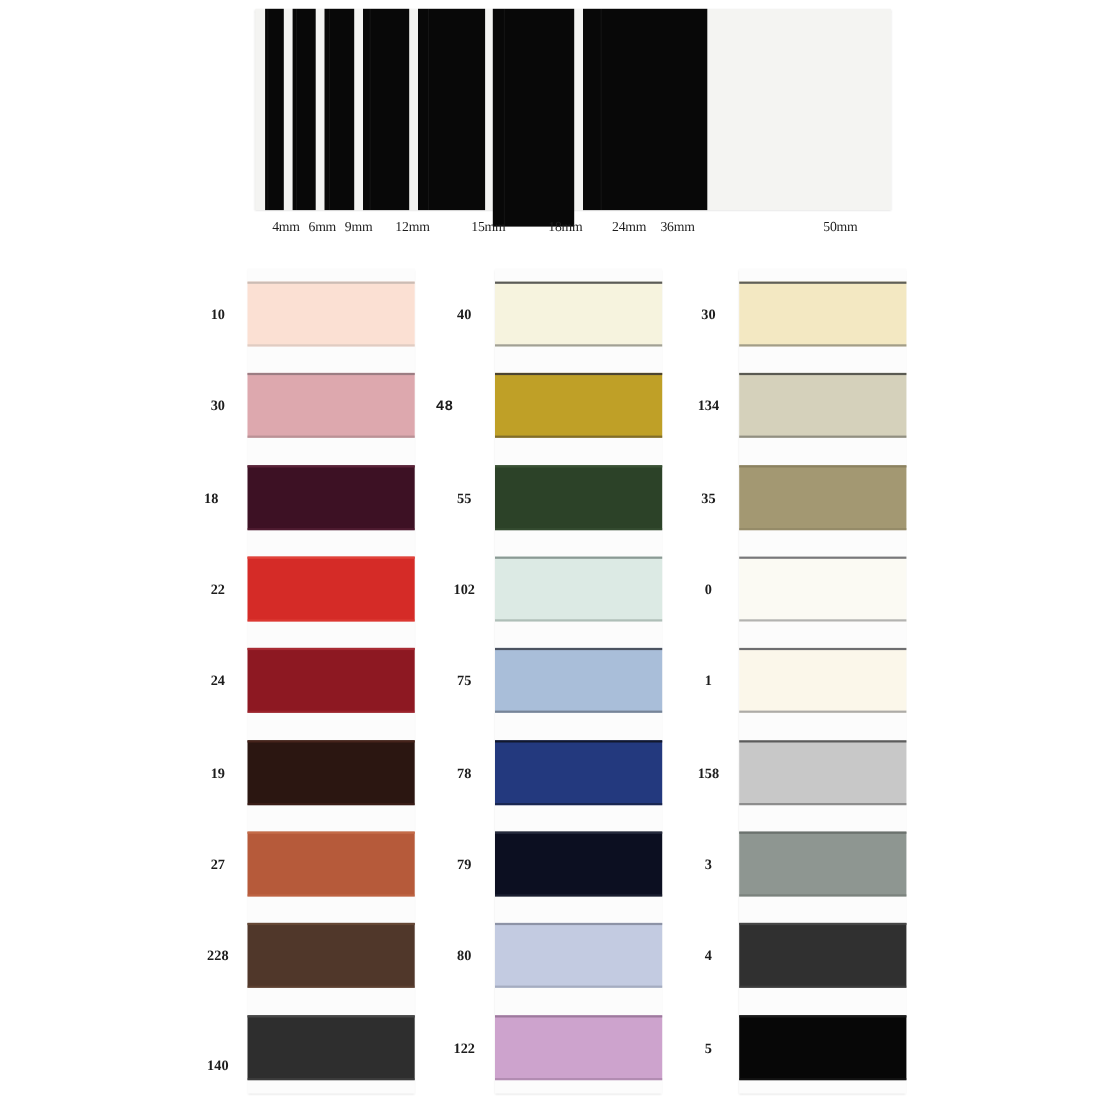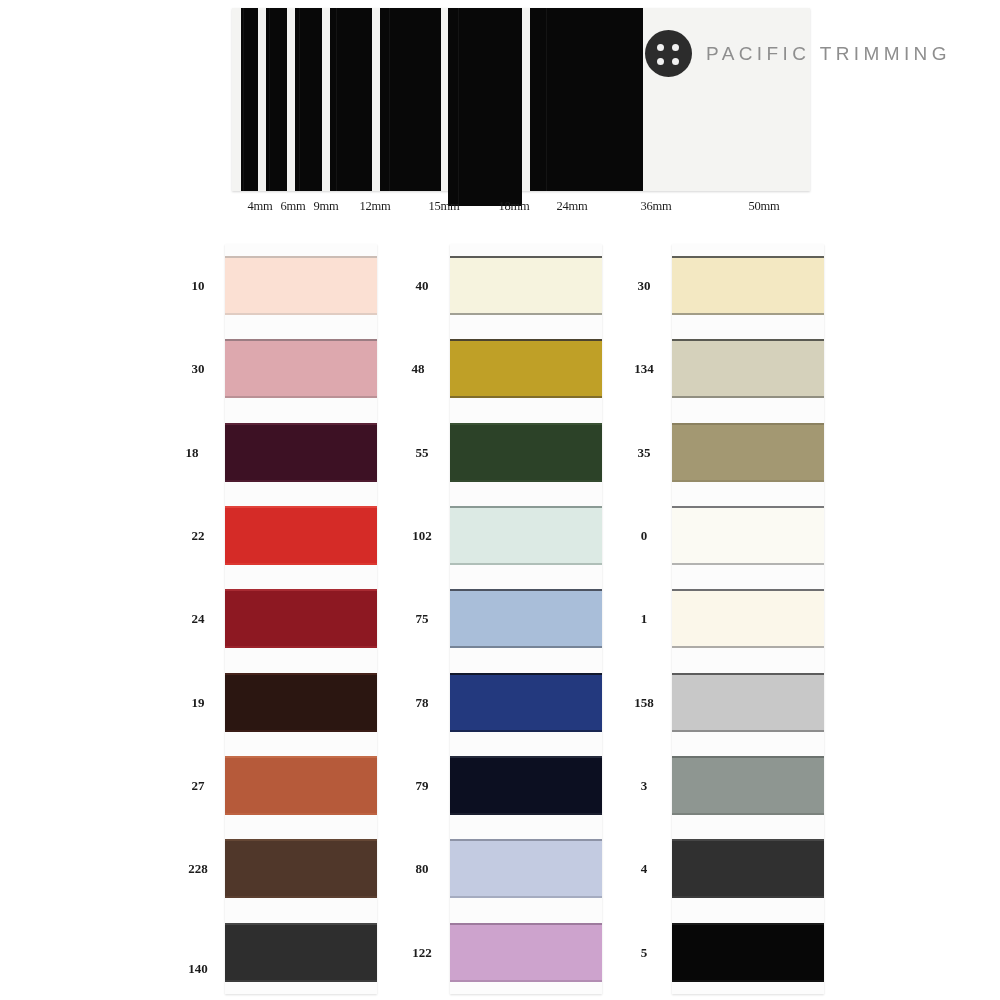--- a/index.html
+++ b/index.html
@@ -169,39 +169,30 @@
         <div class="ribbon-strip" style="left: 9px; width: 17px; background: rgb(8, 8, 8);"></div>
         <div class="ribbon-strip" style="left: 34px; width: 21px; background: rgb(8, 8, 8);"></div>
         <div class="ribbon-strip" style="left: 63px; width: 27px; background: rgb(8, 8, 8);"></div>
         <div class="ribbon-strip" style="left: 98px; width: 42px; background: rgb(8, 8, 8);"></div>
         <div class="ribbon-strip" style="left: 148px; width: 61px; background: rgb(8, 8, 8);"></div>
         <div class="ribbon-strip drop" style="left: 216px; width: 74px; background: rgb(8, 8, 8);"></div>
         <div class="ribbon-strip" style="left: 298px; width: 113px; background: rgb(8, 8, 8);"></div>
       </div>
   </div>
 
-  <div class="logo">
-    <div class="logo-mark">
-      <span class="logo-hole h1"></span>
-      <span class="logo-hole h2"></span>
-      <span class="logo-hole h3"></span>
-      <span class="logo-hole h4"></span>
-    </div>
-    <div class="logo-text">PACIFIC TRIMMING</div>
-  </div>
 
   <div class="width-labels" id="width-labels">
       <span class="width-label" style="left: 28px;">4mm</span>
       <span class="width-label" style="left: 61px;">6mm</span>
       <span class="width-label" style="left: 94px;">9mm</span>
       <span class="width-label" style="left: 143px;">12mm</span>
       <span class="width-label" style="left: 212px;">15mm</span>
       <span class="width-label" style="left: 282px;">18mm</span>
       <span class="width-label" style="left: 340px;">24mm</span>
-      <span class="width-label" style="left: 424px;">36mm</span>
+      <span class="width-label" style="left: 384px;">36mm</span>
       <span class="width-label" style="left: 532px;">50mm</span>
     </div>
 
   <div id="columns-root">
       <div class="col" style="left: 225px;">
         <div class="col-card">
           <div class="swatch-slot">
             <div class="swatch" title="10" style="background: rgb(251, 224, 211);">
               <div class="edge-top" style="background: rgb(203, 188, 180);"></div>
               <div class="edge-bottom" style="background: rgb(203, 188, 180); opacity: 0.55;"></div>
@@ -378,21 +369,21 @@
 <div class="swatch-label" style="left: 198px; top: 285.5px; position: absolute;">10</div>
     <div class="swatch-label" style="left: 198px; top: 368.5px; position: absolute;">30</div>
     <div class="swatch-label" style="left: 192px; top: 452.5px; position: absolute;">18</div>
     <div class="swatch-label" style="left: 198px; top: 535.5px; position: absolute;">22</div>
     <div class="swatch-label" style="left: 198px; top: 618.5px; position: absolute;">24</div>
     <div class="swatch-label" style="left: 198px; top: 702.5px; position: absolute;">19</div>
     <div class="swatch-label" style="left: 198px; top: 785.5px; position: absolute;">27</div>
     <div class="swatch-label" style="left: 198px; top: 868.5px; position: absolute;">228</div>
     <div class="swatch-label" style="left: 198px; top: 952.5px; position: absolute; margin-top: 16px;">140</div>
     <div class="swatch-label" style="left: 422px; top: 285.5px; position: absolute;">40</div>
-    <div class="swatch-label" style="left: 418px; top: 368.5px; position: absolute;">48</div>
+    <div class="swatch-label" style="left: 404px; top: 368.5px; position: absolute; font-family: Liberation Mono, monospace;">48</div>
     <div class="swatch-label" style="left: 422px; top: 452.5px; position: absolute;">55</div>
     <div class="swatch-label" style="left: 422px; top: 535.5px; position: absolute;">102</div>
     <div class="swatch-label" style="left: 422px; top: 618.5px; position: absolute;">75</div>
     <div class="swatch-label" style="left: 422px; top: 702.5px; position: absolute;">78</div>
     <div class="swatch-label" style="left: 422px; top: 785.5px; position: absolute;">79</div>
     <div class="swatch-label" style="left: 422px; top: 868.5px; position: absolute;">80</div>
     <div class="swatch-label" style="left: 422px; top: 952.5px; position: absolute;">122</div>
     <div class="swatch-label" style="left: 644px; top: 285.5px; position: absolute;">30</div>
     <div class="swatch-label" style="left: 644px; top: 368.5px; position: absolute;">134</div>
     <div class="swatch-label" style="left: 644px; top: 452.5px; position: absolute;">35</div>

